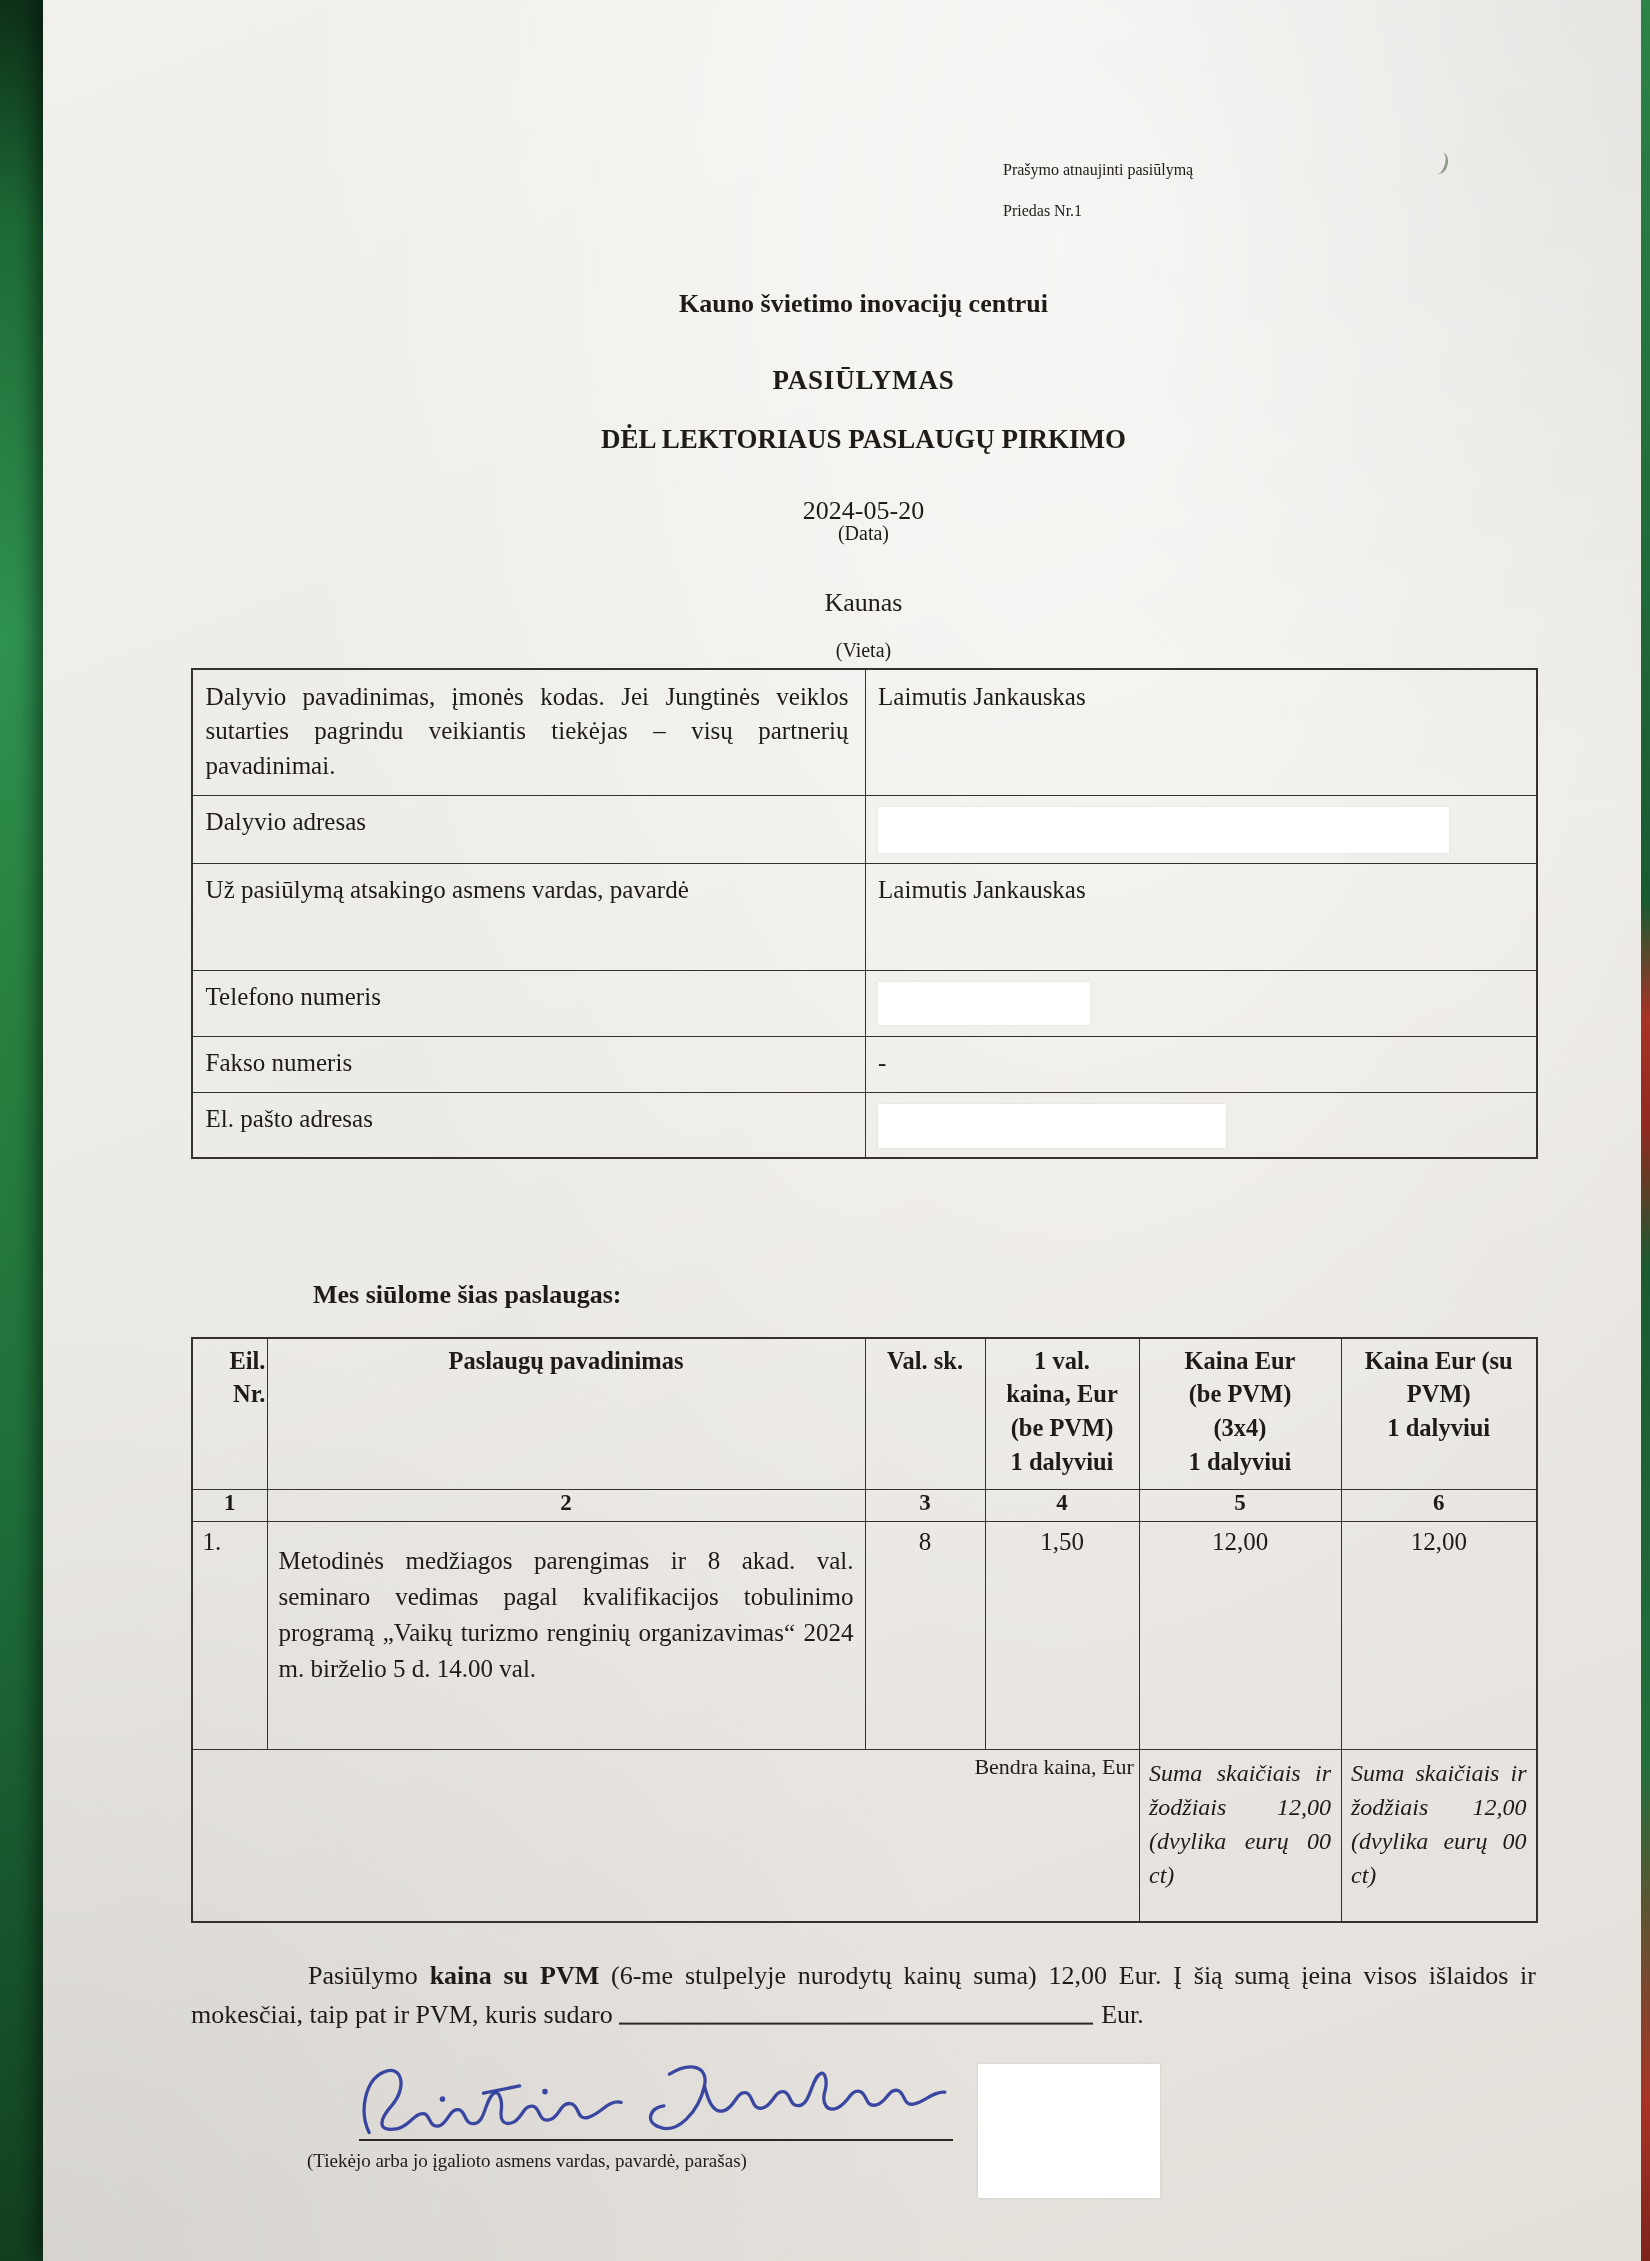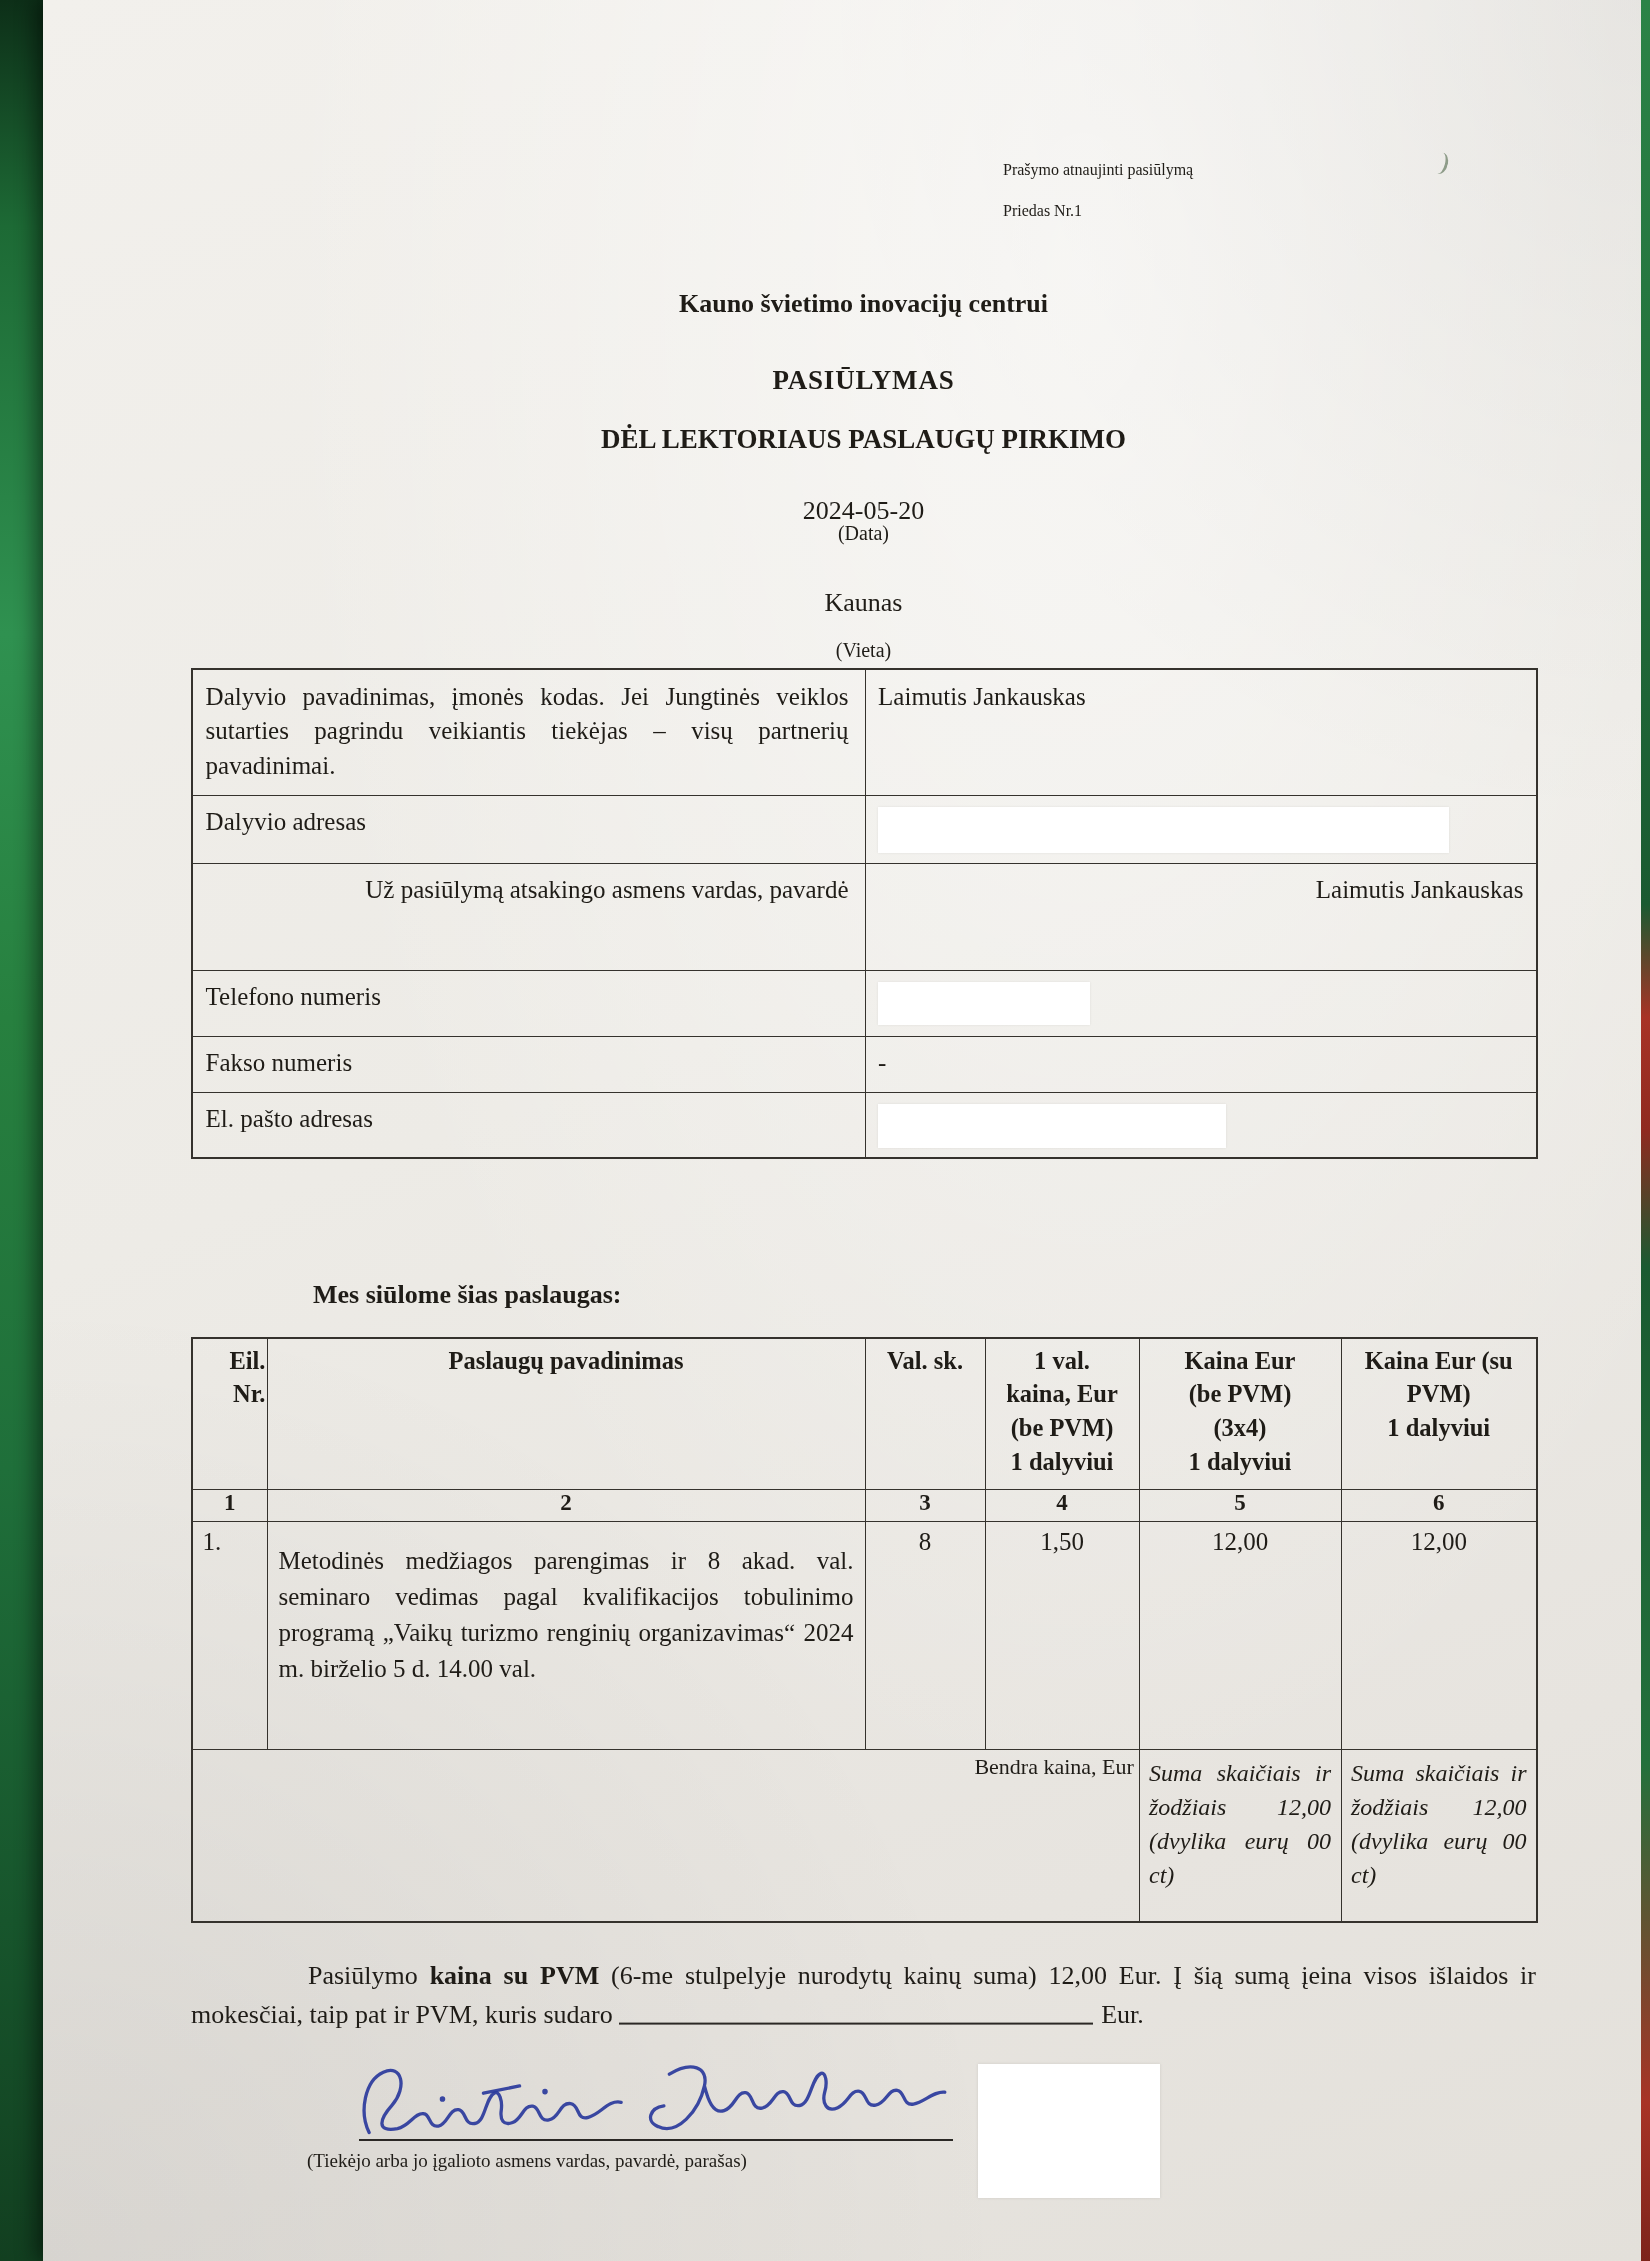--- a/index.html
+++ b/index.html
@@ -55,21 +55,21 @@
   td { border: 1.6px solid #35322d; vertical-align: top; }
   .info-table, .svc-table { border: 2.4px solid #35322d; }
 
   
   .info-table { left: 148px; top: 668px; width: 1345px; }
   .info-table td { font-size: 25px; line-height: 1.38; }
   .lbl { padding: 9.5px 16px 9.5px 12.6px; }
   .val { padding: 9.5px 12.6px; }
   .ir1 { height: 126px; } .ir1 .lbl { text-align: justify; }
   .ir2 { height: 68px; }
-  .ir3 { height: 107px; text-align: right; }
+  .ir3 { height: 107px; }
   .ir4 { height: 66px; }
   .ir5 { height: 56px; }
   .ir6 { height: 66px; }
   .redact { background: #ffffff; box-shadow: 0 0 2.4px rgba(0,0,0,0.08); }
   .r-adr { width: 571px; height: 46px; margin-top: 1.6px; }
   .r-tel { width: 212px; height: 43px; margin-top: 1.6px; }
   .r-mail { width: 348px; height: 44px; margin-top: 1.6px; }
 
   
   .para1 {

